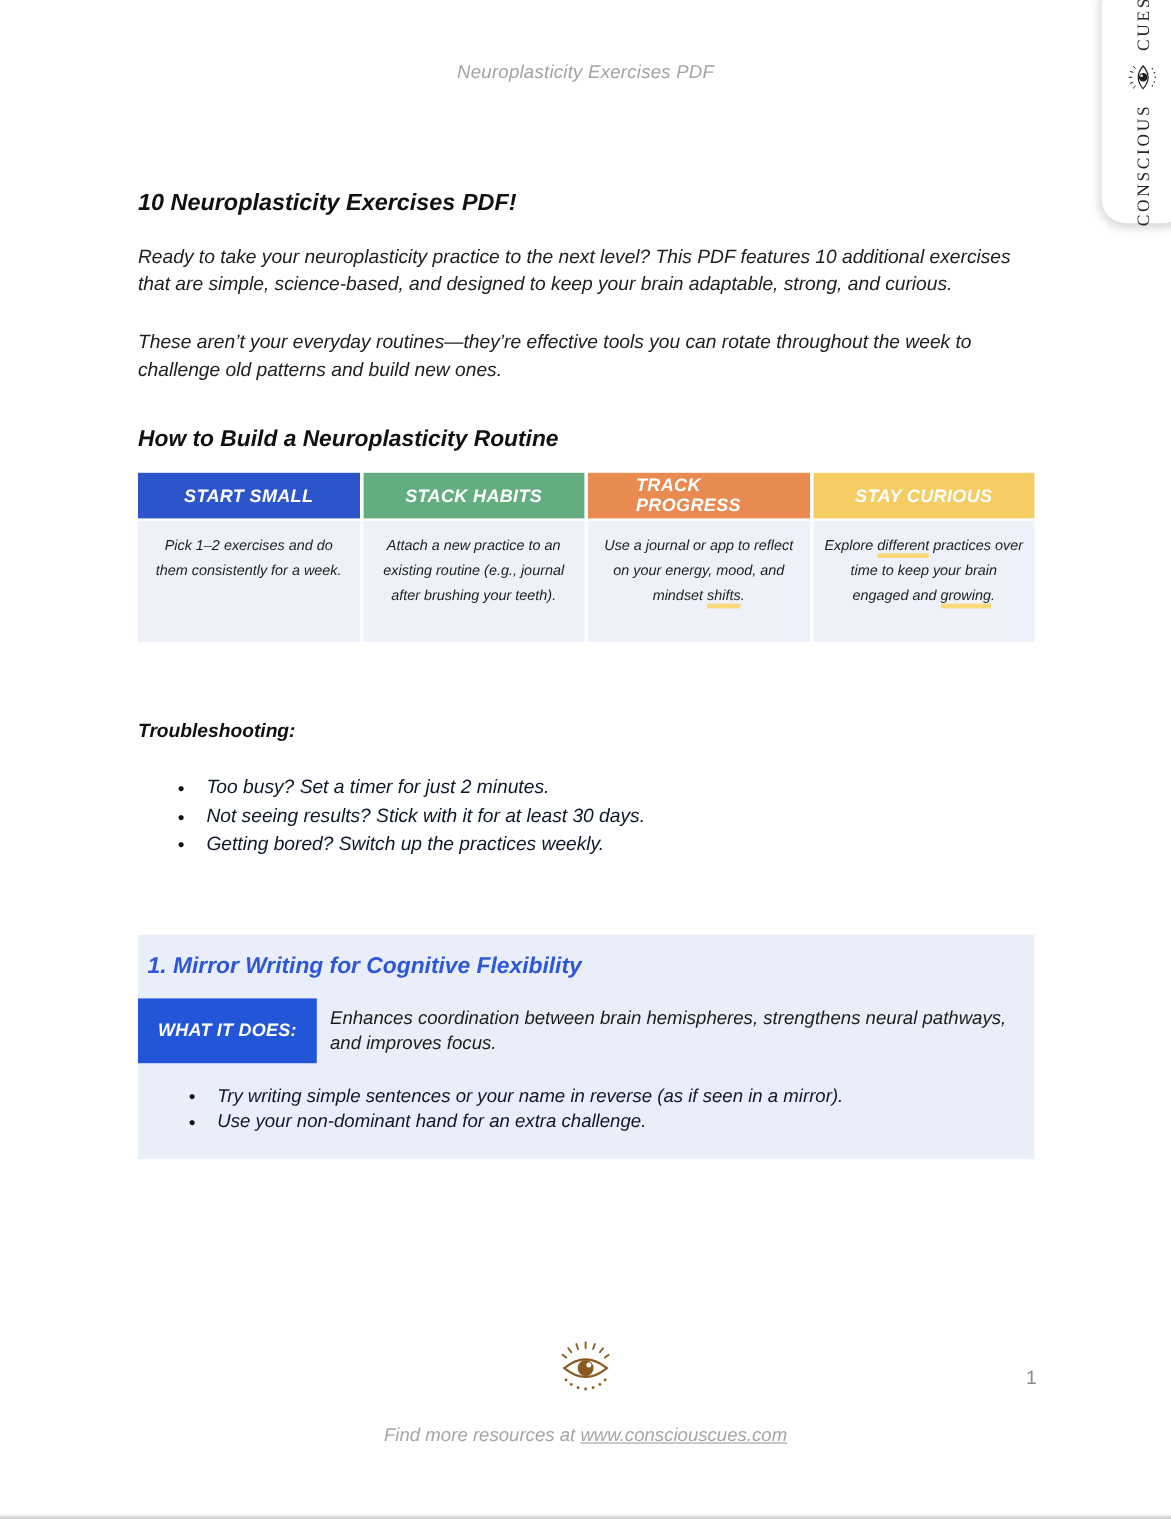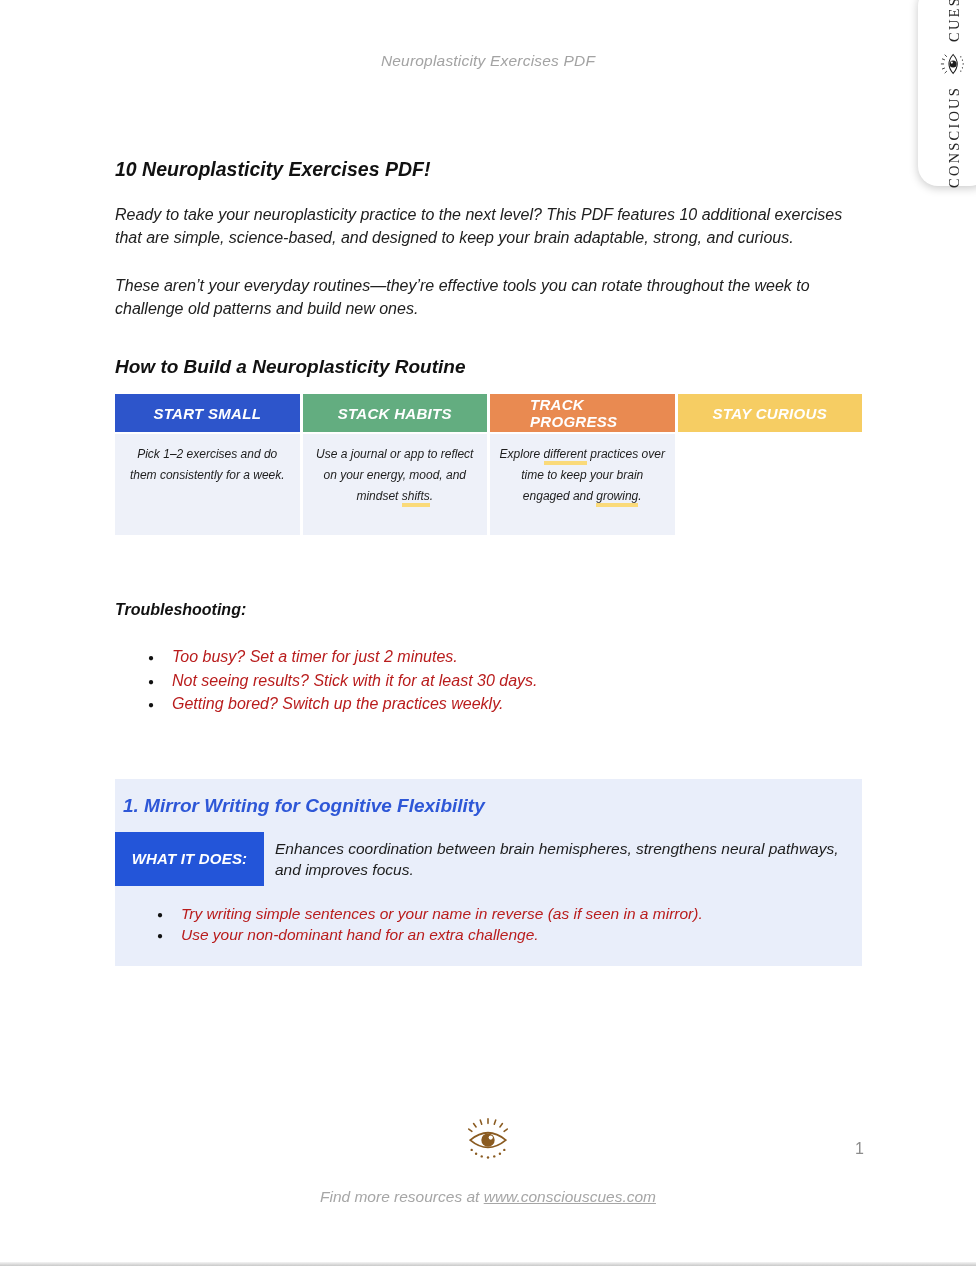--- a/index.html
+++ b/index.html
@@ -93,21 +93,21 @@
 
   
   h3.sub-heading {
     margin-top: 66px;
     font-size: 16px; font-weight: bold; color: #111;
   }
   ul.dot-list { margin-top: 26px; margin-left: 33px; list-style: none; }
   ul.dot-list li {
     position: relative;
     padding-left: 24px;
-    font-size: 16px; line-height: 23.5px; color: #b91c1c;
+    font-size: 16px; line-height: 23.5px; color: #0f172a;
   }
   ul.dot-list li::before {
     content: "●";
     position: absolute; left: 0; top: 1px;
     font-size: 10px; color: #111;
   }
 
   
   .exercise-box {
     margin-top: 63px;
@@ -205,20 +205,21 @@
 
     <div class="routine-table">
       <div class="routine-head">
           <div class="th" style="background: rgb(45, 85, 203);">START SMALL</div>
           <div class="th" style="background: rgb(99, 173, 128);">STACK HABITS</div>
           <div class="th" style="background: rgb(233, 138, 81); padding-left: 40px;">TRACK PROGRESS</div>
           <div class="th" style="background: rgb(246, 205, 99);">STAY CURIOUS</div>
         </div>
       <div class="routine-body">
           <div class="td"><span>Pick 1–2 exercises and do them consistently for a week.</span></div>
+          <div class="td"><span>Attach a new practice to an existing routine (e.g., journal after brushing your teeth).</span></div>
           <div class="td"><span>Use a journal or app to reflect on your energy, mood, and mindset </span><span class="yellow-underline">shifts</span><span>.</span></div>
           <div class="td"><span>Explore </span><span class="yellow-underline">different</span><span> practices over time to keep your brain engaged and </span><span class="yellow-underline">growing</span><span>.</span></div>
         </div>
     </div>
 
     <h3 class="sub-heading">Troubleshooting:</h3>
     <ul class="dot-list">
         <li>Too busy? Set a timer for just 2 minutes.</li>
         <li>Not seeing results? Stick with it for at least 30 days.</li>
         <li>Getting bored? Switch up the practices weekly.</li>

